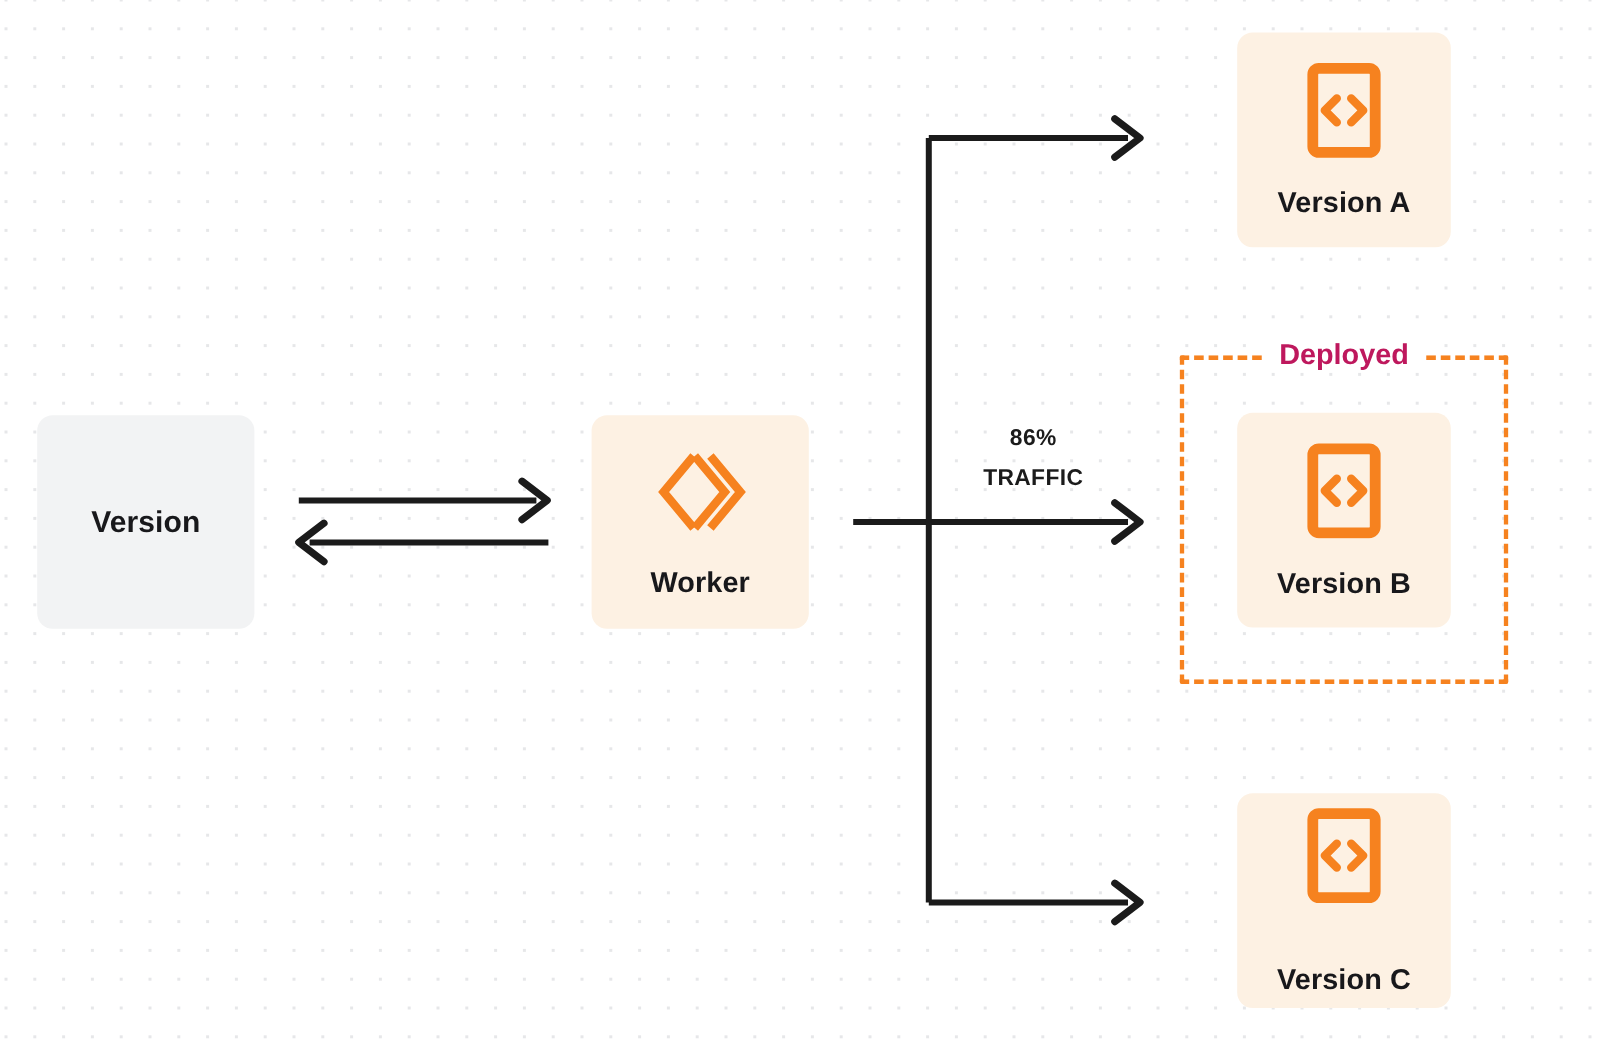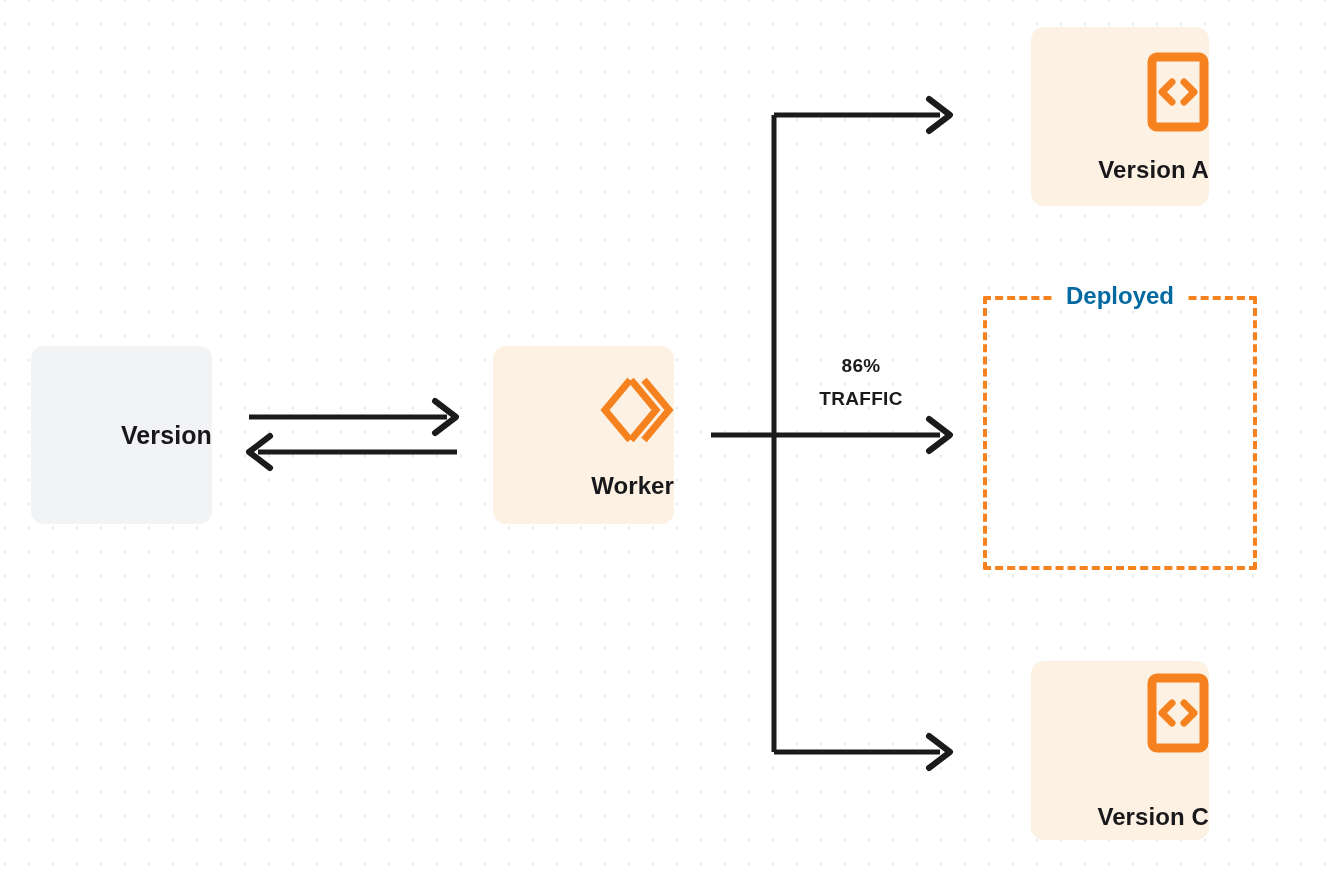--- a/index.html
+++ b/index.html
@@ -25,21 +25,21 @@
     background-position: 17px 12px;
   }
 
   
   .node {
     position: absolute;
     box-sizing: border-box;
     border-radius: 13px;
     display: flex;
     flex-direction: column;
-    align-items: flex-end;
+    align-items: center;
     justify-content: center;
   }
 
   .node-client {
     background: #f2f3f4;
   }
   .node-worker,
   .node-version {
     background: #fdf1e3;
   }
@@ -89,21 +89,21 @@
   }
   #deployed-label {
     position: absolute;
     left: 50%;
     top: -4px;
     transform: translate(-50%, -50%);
     background: #ffffff;
     padding: 0 11px;
     font-size: 24px;
     font-weight: 700;
-    color: #0369a1;
+    color: #be185d;
     line-height: 1;
     white-space: nowrap;
   }
 
   
   #connectors {
     position: absolute;
     left: 0;
     top: 0;
     width: 1338px;
@@ -196,25 +196,35 @@
     <span class="icon-wrap">
       <svg width="62" height="80" viewBox="0 0 62 80" xmlns="http://www.w3.org/2000/svg">
         <rect x="5" y="5" width="52" height="70" rx="5" ry="5" fill="none" stroke="#f6821f" stroke-width="9"></rect>
         <polyline points="25,30 15,40 25,50" fill="none" stroke="#f6821f" stroke-width="7" stroke-linecap="round" stroke-linejoin="round"></polyline>
         <polyline points="37,30 47,40 37,50" fill="none" stroke="#f6821f" stroke-width="7" stroke-linecap="round" stroke-linejoin="round"></polyline>
       </svg>
     </span>
     <span class="node-label">Version A</span>
   </div>
 
-
-  <div id="version-c-node" class="node node-version">
+  <div id="version-b-node" class="node node-version">
     <span class="icon-wrap">
       <svg width="62" height="80" viewBox="0 0 62 80" xmlns="http://www.w3.org/2000/svg">
         <rect x="5" y="5" width="52" height="70" rx="5" ry="5" fill="none" stroke="#f6821f" stroke-width="9"></rect>
         <polyline points="25,30 15,40 25,50" fill="none" stroke="#f6821f" stroke-width="7" stroke-linecap="round" stroke-linejoin="round"></polyline>
         <polyline points="37,30 47,40 37,50" fill="none" stroke="#f6821f" stroke-width="7" stroke-linecap="round" stroke-linejoin="round"></polyline>
       </svg>
     </span>
+    <span class="node-label">Version B</span>
+  </div>
+
+  <div id="version-c-node" class="node node-version">
+    <span class="icon-wrap">
+      <svg width="62" height="80" viewBox="0 0 62 80" xmlns="http://www.w3.org/2000/svg">
+        <rect x="5" y="5" width="52" height="70" rx="5" ry="5" fill="none" stroke="#f6821f" stroke-width="9"></rect>
+        <polyline points="25,30 15,40 25,50" fill="none" stroke="#f6821f" stroke-width="7" stroke-linecap="round" stroke-linejoin="round"></polyline>
+        <polyline points="37,30 47,40 37,50" fill="none" stroke="#f6821f" stroke-width="7" stroke-linecap="round" stroke-linejoin="round"></polyline>
+      </svg>
+    </span>
     <span class="node-label">Version C</span>
   </div>
 
 </div>
 
 </body></html>

